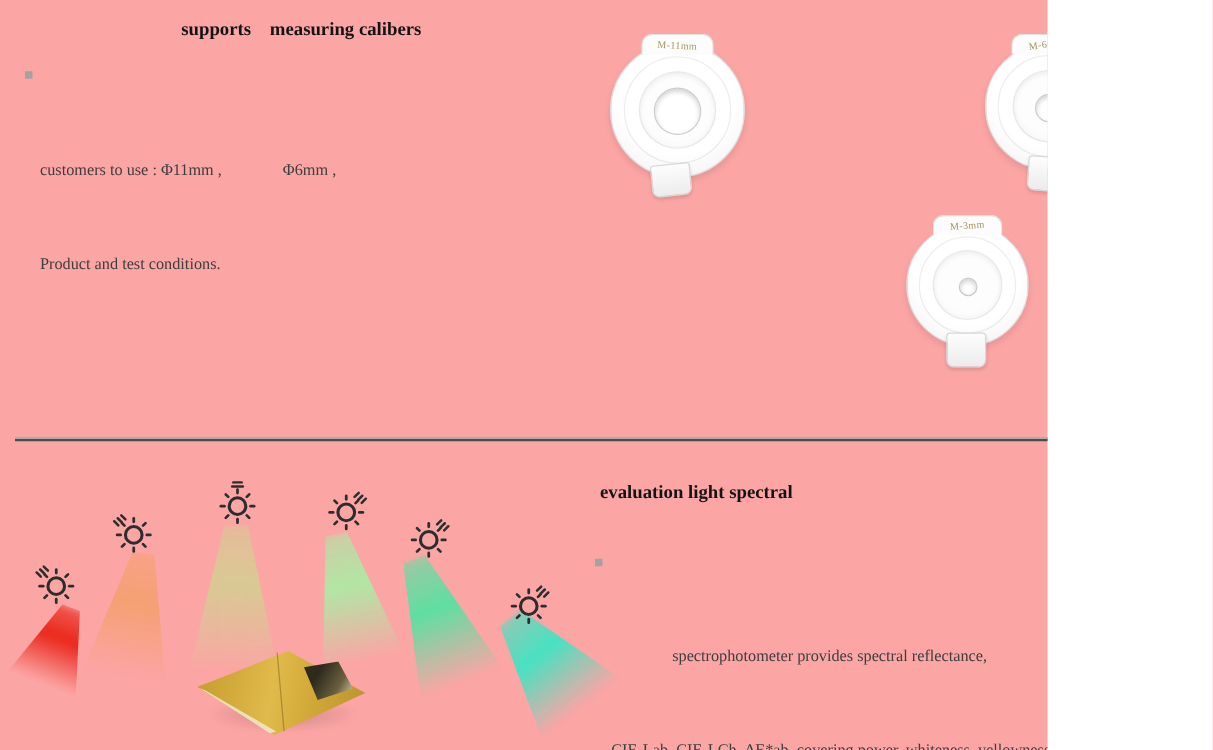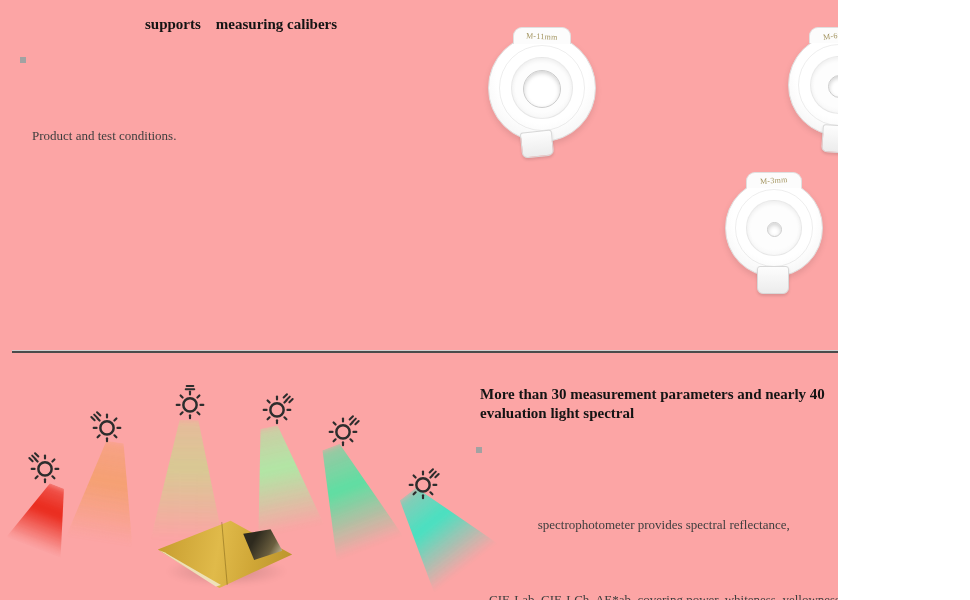--- a/index.html
+++ b/index.html
@@ -108,20 +108,21 @@
         <line x1="15.5" y1="5.5" x2="24.5" y2="5.5"></line>
         <line x1="16.5" y1="2" x2="23.5" y2="2"></line>
       </g>
     </defs>
   </svg>
 
   <div class="h-cal">supports    measuring calibers</div>
 
   <div class="para p-cal">
     <span class="bullet-sq"></span>
+    <div class="line">customers to use : Φ11mm ,               Φ6mm ,</div>
     <div class="line">Product and test conditions.</div>
   </div>
 
   <div class="disc disc1">
     <div class="bump">
       <span class="disc-label">M-11mm</span>
     </div>
     <div class="ring r1"></div>
     <div class="ring r2"></div>
     <div class="hole"></div>
@@ -184,21 +185,20 @@
 
   <div class="booklet">
     <div class="bk-shadow"></div>
     <div class="bk-base"></div>
     <div class="bk-edge"></div>
     <div class="bk-photo"></div>
     <div class="bk-seam"></div>
   </div>
 
   <div class="h-ls">
-    <div>More than 30 measurement parameters and nearly 40</div>
     <div>evaluation light spectral</div>
   </div>
 
   <div class="para p-ls">
     <span class="bullet-sq"></span>
     <div class="line">               spectrophotometer provides spectral reflectance,</div>
     <div class="line">CIE-Lab, CIE-LCh, ΔE*ab, covering power, whiteness, yellowness</div>
     
     
     

